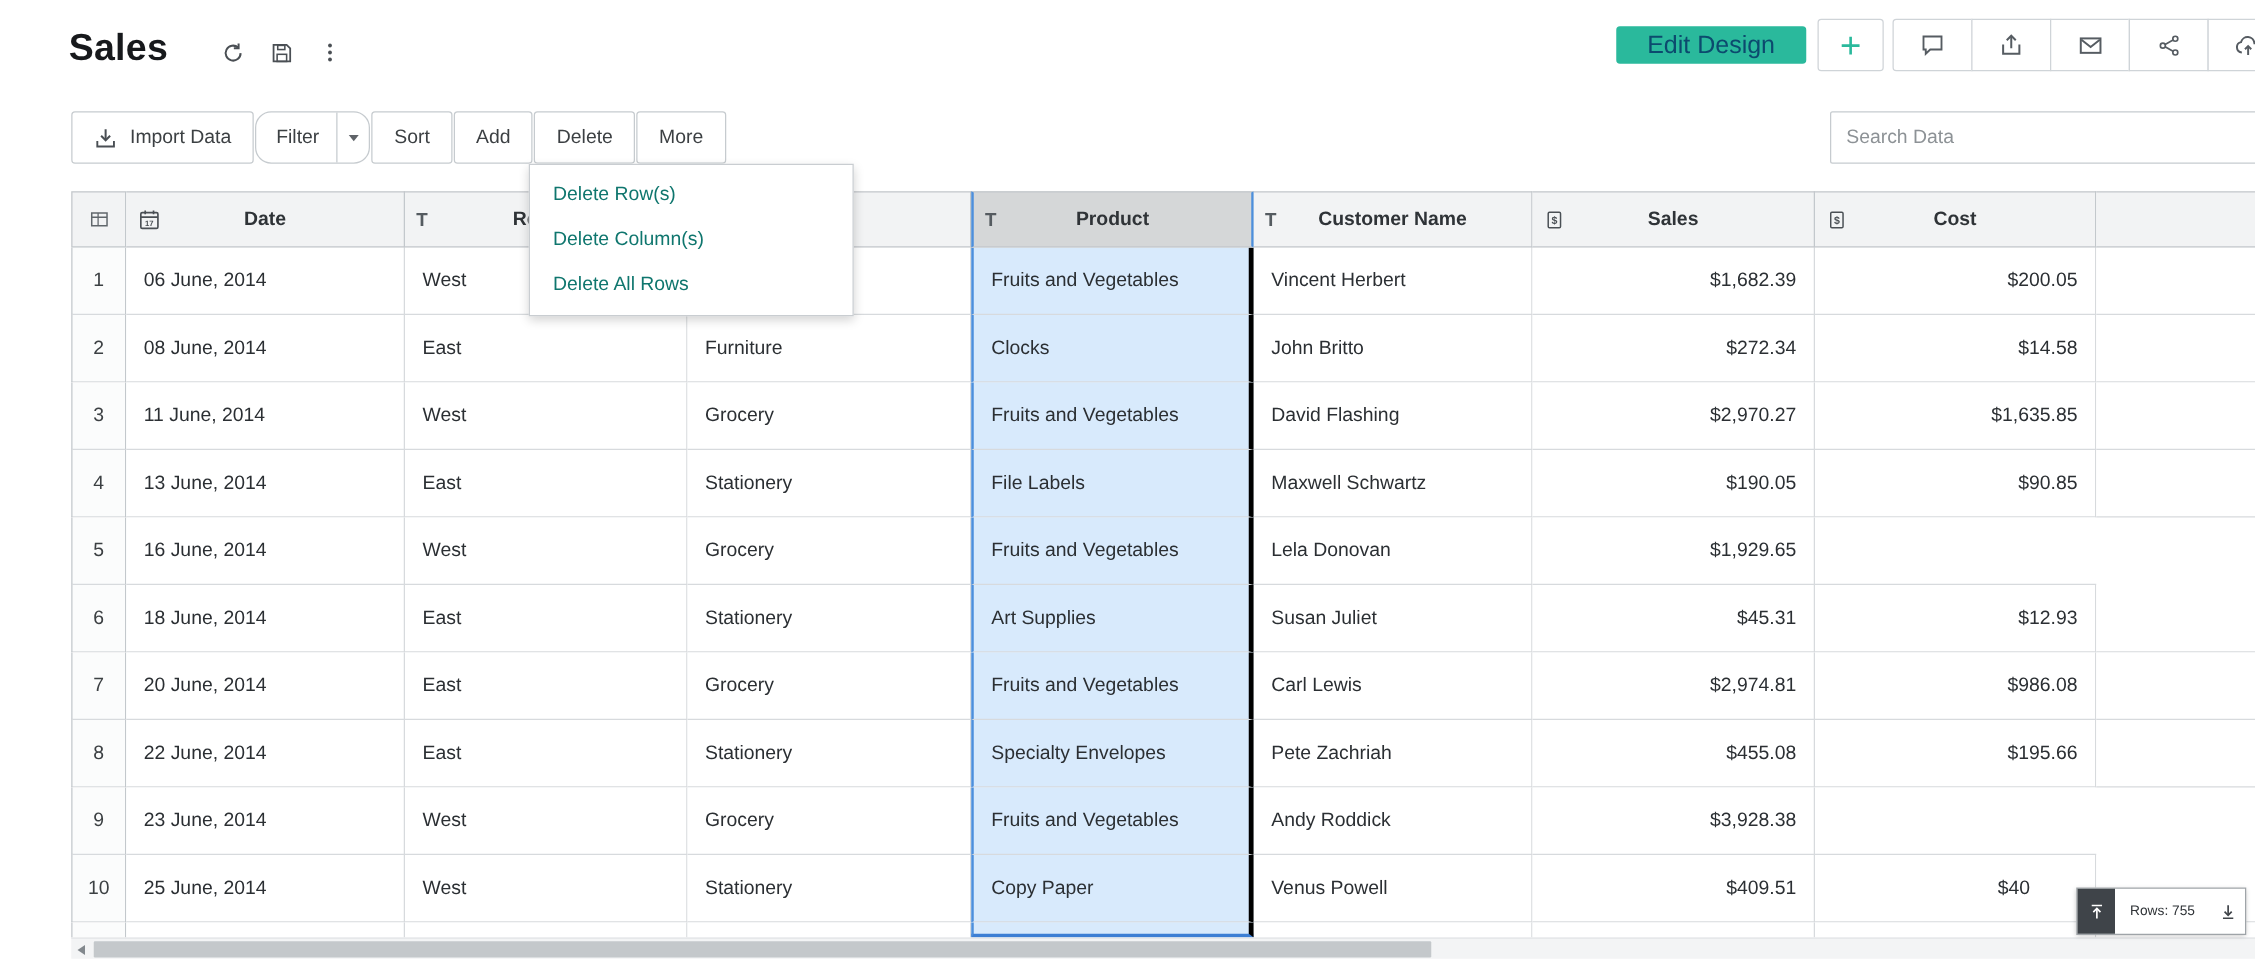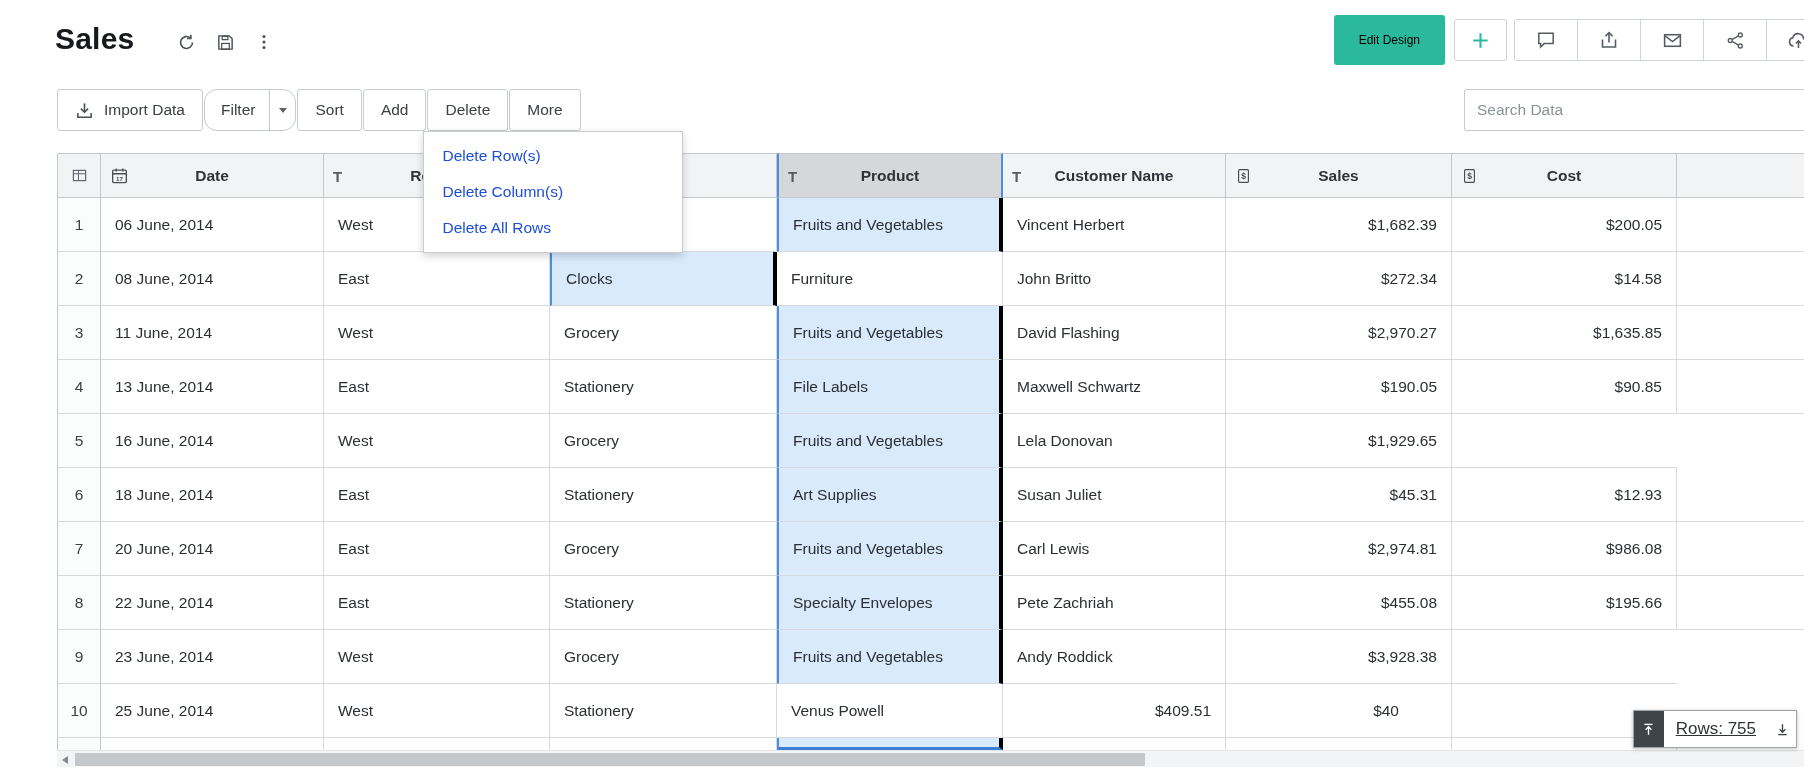--- a/index.html
+++ b/index.html
@@ -6,21 +6,21 @@
   html,body { width:1804px; height:779px; }
   body { font-family:"Liberation Sans","DejaVu Sans",sans-serif; background:#fff; color:#2f3337; overflow:hidden; }
   .app { position:relative; width:1804px; height:779px; background:#fff; overflow:hidden;margin-left:41px; }
 
   
   .topbar { position:absolute; top:0; left:0; right:0; height:78px; background:#fff; }
   .title { position:absolute; left:14px; top:22px; font-size:30px; font-weight:bold; color:#17191c; letter-spacing:.2px; }
   .topbar-icons { position:absolute; left:136px; top:24px; height:36px; display:flex; align-items:center; gap:20px; color:#4a4f54; }
   .tb-icon { display:flex; align-items:center; justify-content:center; cursor:pointer; }
   .topbar-right { position:absolute; right:15px; top:15px; display:flex; align-items:center; }
-  .btn-edit { height:50px; padding:0 25px; background:#2ab99c; color:#000000; font-size:12px; border-radius:3px; display:flex; align-items:center; cursor:pointer; }
+  .btn-edit { height:30px; padding:0 25px; background:#2ab99c; color:#0c4a6e; font-size:20px; border-radius:3px; display:flex; align-items:center; cursor:pointer; }
   .btn-plus { width:53px; height:42px; margin-left:9px; background:#fff; border:1px solid #cfd4d8; border-radius:3px; display:flex; align-items:center; justify-content:center; color:#2ab99c; cursor:pointer; }
   .icon-group { display:flex; margin-left:8px; }
   .icon-btn { width:64px; height:42px; margin-left:-1px; background:#fff; border:1px solid #cfd4d8; display:flex; align-items:center; justify-content:center; color:#565c62; cursor:pointer; }
   .icon-group .icon-btn:first-child { border-radius:3px 0 0 3px; }
   .icon-group .icon-btn:last-child { border-radius:0 3px 3px 0; }
 
   
   .toolbar { position:absolute; top:89px; left:16px; right:9px; height:42px; display:flex; align-items:center; gap:1px; }
   .tbtn { position:relative; height:42px; background:#fff; border:1px solid #c6cbcf; border-radius:3px; font-size:15.5px; color:#3c4043; display:flex; align-items:center; padding:0 17px; cursor:pointer; white-space:nowrap; }
   .tbtn .bicon { margin-right:10px; display:flex; color:#4a4f54; }
@@ -28,21 +28,21 @@
   .tbtn.split .seg-label { padding:0 14px 0 16px; height:100%; display:flex; align-items:center; }
   .tbtn.split .seg-caret { width:26px; height:100%; border-left:1px solid #c6cbcf; display:flex; align-items:center; justify-content:center; }
   .tri-down-sm { width:0; height:0; border-left:4.5px solid transparent; border-right:4.5px solid transparent; border-top:5.5px solid #5f6368; }
   .searchbox { margin-left:auto; width:372px; height:42px; border:1px solid #c6cbcf; border-radius:2px; background:#fff; display:flex; align-items:center; }
   .searchbox input { flex:1; border:0; outline:none; font:15.5px "Liberation Sans","DejaVu Sans",sans-serif; color:#3c4043; padding-left:12px; background:transparent; }
   .searchbox input::placeholder { color:#8d9296; }
   .searchbox .mag { margin-right:11px; color:#6b7075; display:flex; }
 
   
   .dropdown { position:absolute; top:calc(100% + 1px); left:-5px; width:260px; background:#fff; border:1px solid #c9cdd1; box-shadow:0 3px 8px rgba(0,0,0,.18); z-index:100; padding:6px 0; cursor:default; }
-  .dropdown-item { height:36px; line-height:36px; padding-left:18px; font-size:15.5px; color:#1d4ed8; text-align:left; cursor:pointer; }
+  .dropdown-item { height:36px; line-height:36px; padding-left:18px; font-size:15.5px; color:#0f766e; text-align:left; cursor:pointer; }
 
   
   .table-area { position:absolute; top:153px; left:16px; width:1779px; height:597px; }
   .thead, .trow { display:grid; grid-template-columns:44px 223px 226px 227px 226px 223px 226px 225px 1fr; }
   .thead { height:45px; }
   .hcell { position:relative; background:#f2f3f4; border-top:1px solid #c3c8cc; border-bottom:1px solid #c3c8cc; border-right:1px solid #c3c8cc; display:flex; align-items:center; justify-content:center; font-weight:bold; font-size:15.5px; color:#2f3337; cursor:pointer;text-align:center; }
   .thead .hcell:first-child { border-left:1px solid #c3c8cc; }
   .hcell .hicon { position:absolute; left:9px; top:50%; transform:translateY(-50%); display:flex; align-items:center; color:#4a4f54; }
   .t-glyph { font-weight:bold; font-size:15px; color:#555b60; }
   .hcell.product-h { background:#d5d7d8; border-left:2px solid #4d8fdc; border-right:2px solid #4d8fdc; }
@@ -71,21 +71,21 @@
   .tri-rt { width:0; height:0; border-top:4.5px solid transparent; border-bottom:4.5px solid transparent; border-left:6px solid #82888d; }
   .hscroll { position:absolute; top:750px; left:16px; width:1779px; height:17px; background:#f3f4f5; border-top:1px solid #e2e4e6; z-index:30; }
   .harrow { position:absolute; top:0; width:16px; height:17px; display:flex; align-items:center; justify-content:center; cursor:pointer; }
   .harrow.left { left:0; }
   .harrow.right { right:0; }
   .hthumb { position:absolute; left:18px; top:2px; width:1070px; height:13px; background:#c4c8cb; border-radius:1px; cursor:grab; }
 
   
   .rows-badge { position:absolute; top:710px; right:48px; height:38px; background:#fff; border:1px solid #9fa4a8; box-shadow:0 1px 4px rgba(0,0,0,.25); display:flex; align-items:center; z-index:45; }
   .badge-dark { width:30px; height:100%; background:#3f4449; color:#fff; display:flex; align-items:center; justify-content:center; cursor:pointer; }
-  .badge-text { padding:0 12px; font-size:17px; color:#2f3337;text-decoration:underline; }
+  .badge-text { padding:0 12px; font-size:11px; color:#2f3337; }
   .badge-down { width:28px; height:100%; color:#3f4449; display:flex; align-items:center; justify-content:center; cursor:pointer; }
 </style>
 </head>
 <body>
 
 <div class="app">
 
   <div class="topbar">
     <div class="title">Sales</div>
 
@@ -281,22 +281,22 @@
           <div class="cell product">Fruits and Vegetables</div>
           <div class="cell">Vincent Herbert</div>
           <div class="cell money">$1,682.39</div>
           <div class="cell money cost">$200.05</div>
           <div class="cell filler"></div>
         </div>
         <div class="trow">
           <div class="cell num">2</div>
           <div class="cell">08 June, 2014</div>
           <div class="cell">East</div>
+          <div class="cell">Furniture</div>
           <div class="cell product">Clocks</div>
-          <div class="cell">Furniture</div>
           <div class="cell">John Britto</div>
           <div class="cell money">$272.34</div>
           <div class="cell money cost">$14.58</div>
           <div class="cell filler"></div>
         </div>
         <div class="trow">
           <div class="cell num">3</div>
           <div class="cell">11 June, 2014</div>
           <div class="cell">West</div>
           <div class="cell">Grocery</div>
@@ -368,20 +368,21 @@
           <div class="cell product">Fruits and Vegetables</div>
           <div class="cell">Andy Roddick</div>
           <div class="cell money">$3,928.38</div>
           <div class="cell filler"></div>
         </div>
         <div class="trow">
           <div class="cell num">10</div>
           <div class="cell">25 June, 2014</div>
           <div class="cell">West</div>
           <div class="cell">Stationery</div>
+          <div class="cell product">Copy Paper</div>
           <div class="cell">Venus Powell</div>
           <div class="cell money">$409.51</div>
           <div class="cell money cost">$40</div>
           <div class="cell filler"></div>
         </div>
       </div>
 
     <div class="trow partial">
       <div class="cell num"></div>
       <div class="cell"></div>

